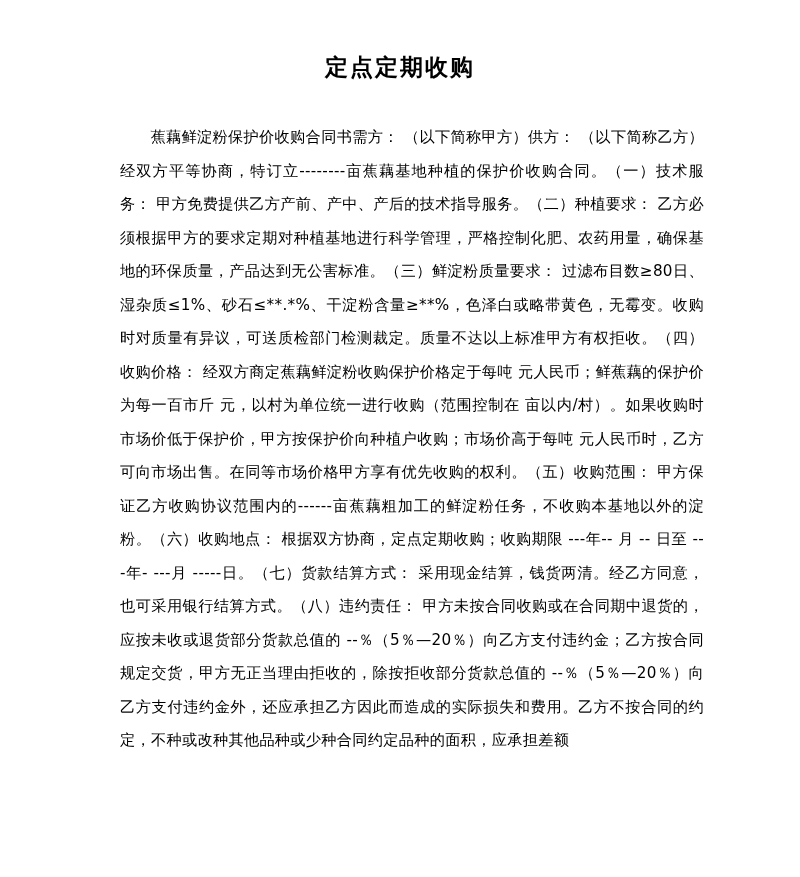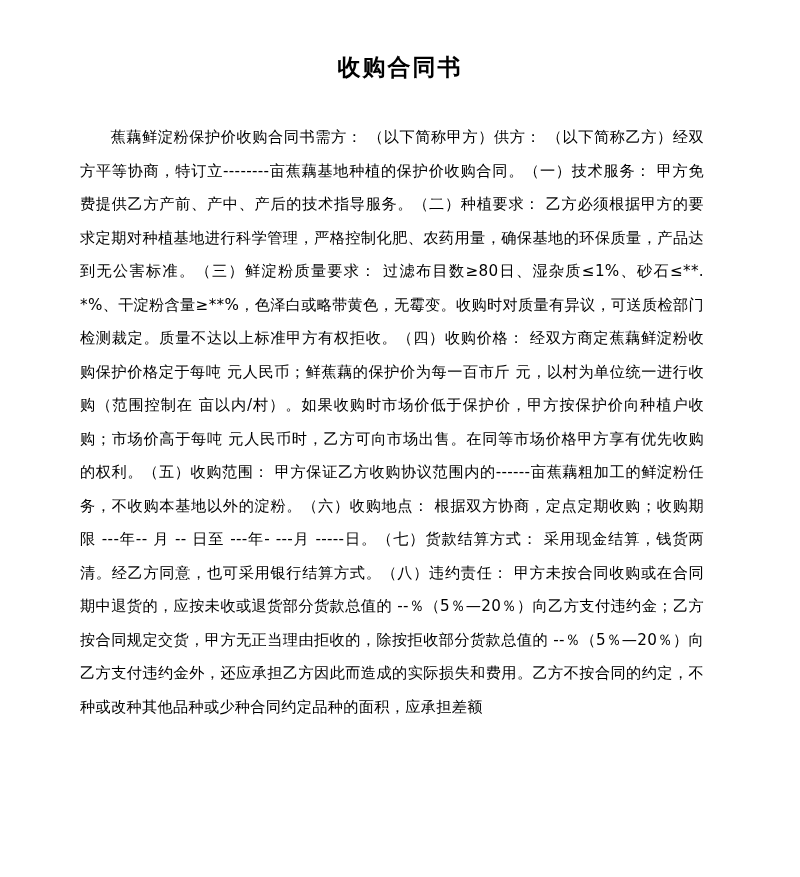--- a/index.html
+++ b/index.html
@@ -28,36 +28,36 @@
     font-size: 23px;
     font-weight: bold;
     letter-spacing: 2px;
     margin-top: 52px;
     margin-bottom: 0;
     font-family: "DejaVu Sans", "Liberation Sans", sans-serif;
     color: #000;
   }
   .body-wrap {
     margin-top: 38px;
-    padding-left: 80px;
+    padding-left: 120px;
     padding-right: 96px;
   }
   .para {
     font-size: 15.2px;
     line-height: 33.5px;
     text-align: justify;
     text-justify: inter-ideograph;
     text-indent: 2em;
     color: #000;
     margin: 0;
     word-break: break-all;
     letter-spacing: 0.3px;
   }
 </style>
 </head>
 <body>
 
 <div class="page">
-  <h1 class="doc-title">收购合同书</h1>
+  <h1 class="doc-title">定点定期收购</h1>
   <div class="body-wrap">
     <p class="para">蕉藕鲜淀粉保护价收购合同书需方： （以下简称甲方）供方： （以下简称乙方）经双方平等协商，特订立--------亩蕉藕基地种植的保护价收购合同。（一）技术服务： 甲方免费提供乙方产前、产中、产后的技术指导服务。（二）种植要求： 乙方必须根据甲方的要求定期对种植基地进行科学管理，严格控制化肥、农药用量，确保基地的环保质量，产品达到无公害标准。（三）鲜淀粉质量要求： 过滤布目数≥80日、湿杂质≤1%、砂石≤**.*%、干淀粉含量≥**%，色泽白或略带黄色，无霉变。收购时对质量有异议，可送质检部门检测裁定。质量不达以上标准甲方有权拒收。（四）收购价格： 经双方商定蕉藕鲜淀粉收购保护价格定于每吨 元人民币；鲜蕉藕的保护价为每一百市斤 元，以村为单位统一进行收购（范围控制在 亩以内/村）。如果收购时市场价低于保护价，甲方按保护价向种植户收购；市场价高于每吨 元人民币时，乙方可向市场出售。在同等市场价格甲方享有优先收购的权利。（五）收购范围： 甲方保证乙方收购协议范围内的------亩蕉藕粗加工的鲜淀粉任务，不收购本基地以外的淀粉。（六）收购地点： 根据双方协商，定点定期收购；收购期限 ---年-- 月 -- 日至 ---年- ---月 -----日。（七）货款结算方式： 采用现金结算，钱货两清。经乙方同意，也可采用银行结算方式。（八）违约责任： 甲方未按合同收购或在合同期中退货的，应按未收或退货部分货款总值的 --％（5％—20％）向乙方支付违约金；乙方按合同规定交货，甲方无正当理由拒收的，除按拒收部分货款总值的 --％（5％—20％）向乙方支付违约金外，还应承担乙方因此而造成的实际损失和费用。乙方不按合同的约定，不种或改种其他品种或少种合同约定品种的面积，应承担差额</p>
   </div>
 </div>
 
 </body></html>

